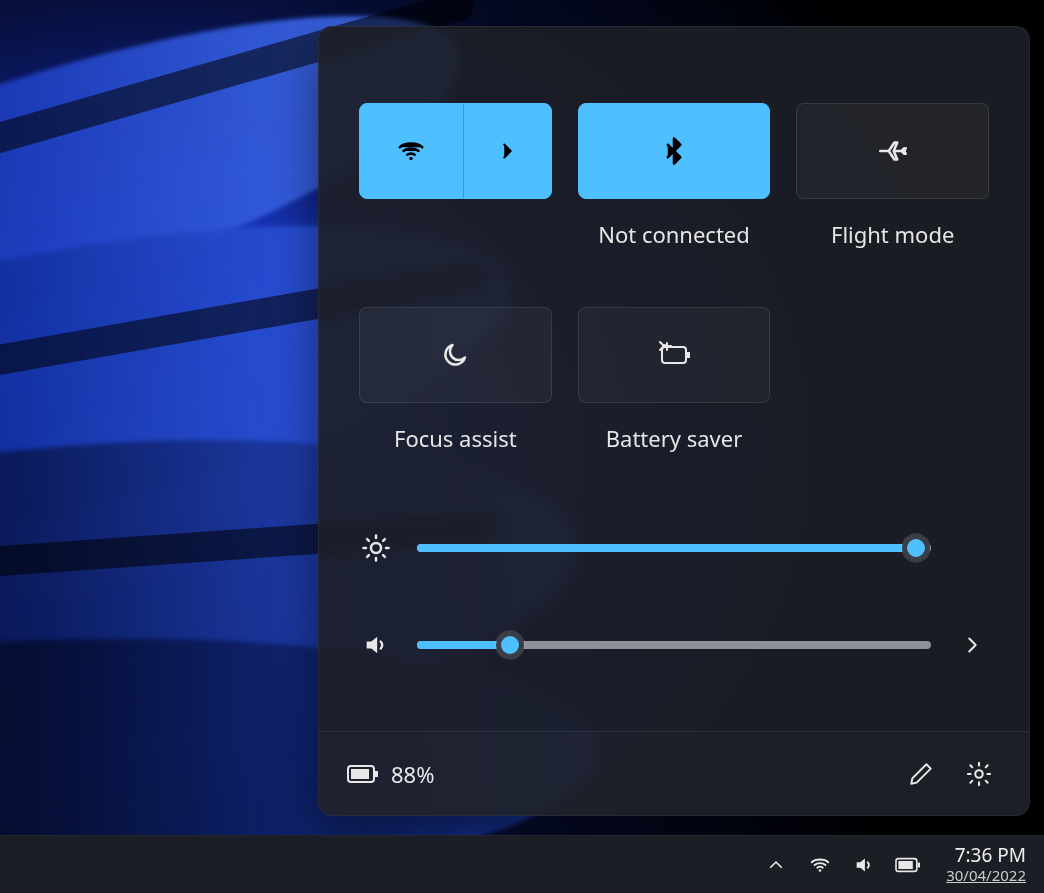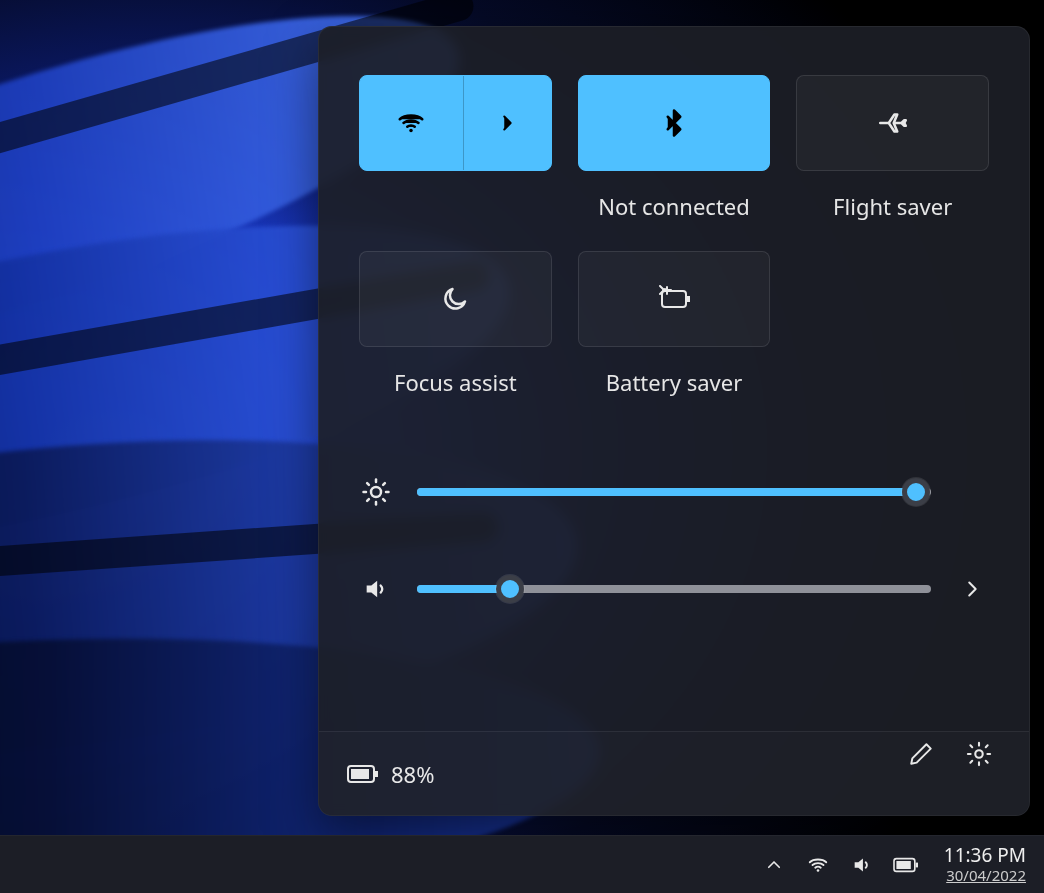--- a/index.html
+++ b/index.html
@@ -30,21 +30,21 @@
     backdrop-filter: blur(6px);
     display: flex; flex-direction: column;
   }
   .grid {
     padding: 48px 40px 20px 40px;
     display: grid;
     grid-template-columns: repeat(3, 1fr);
     column-gap: 26px;
     row-gap: 30px;
   }
-  .tile-wrap { display: flex; flex-direction: column; align-items: center; gap: 20px; }
+  .tile-wrap { display: flex; flex-direction: column; align-items: center; gap: 20px; margin-top: 28px; }
   .tile {
     width: 100%; height: 96px;
     border-radius: 8px;
     display: flex; align-items: center; justify-content: center;
     border: 1px solid rgba(255,255,255,0.10);
     background: rgba(255,255,255,0.035);
     cursor: pointer;
     position: relative;
   }
   .tile.on { background: #4fc0ff; border-color: #4fc0ff; }
@@ -70,21 +70,21 @@
     background: #4fc0ff; border: 5px solid #3b3e47;
     transform: translate(-50%, -50%);
     box-shadow: 0 0 0 1px rgba(255,255,255,.1);
   }
   .slider-expand { width: 34px; display:flex; justify-content:center; cursor:pointer; }
 
   .footer {
     margin-top: auto;
     height: 84px;
     border-top: 1px solid rgba(255,255,255,0.07);
-    display: flex; 
+    display: flex; align-items: center;
     padding: 0 28px;
     gap: 14px;
     background: rgba(255,255,255,0.015);
     border-radius: 0 0 14px 14px;
   }
   .battery-status { display:flex; align-items:center; gap:12px; font-size:22px; color:#e8e8e8; cursor:pointer;}
   .footer .spacer { flex: 1; }
   .icon-btn { width:44px; height:44px; display:flex; align-items:center; justify-content:center; border-radius:6px; cursor:pointer;}
 
   
@@ -152,21 +152,21 @@
     </div>
 
     <div class="tile-wrap">
       <div class="tile">
         <span>
           <svg width="34" height="34" viewBox="0 0 24 24" fill="none" stroke="#e8e8e8" stroke-width="1.8" stroke-linejoin="round">
             <path d="M3 12 H9 L13 6 H15 L12.5 12 H18 L20 10 H21 L20 12 L21 14 H20 L18 12 H12.5 L15 18 H13 L9 12 H3 Z"></path>
           </svg>
         </span>
       </div>
-      <div class="tlabel">Flight saver</div>
+      <div class="tlabel">Flight mode</div>
     </div>
 
     <div class="tile-wrap">
       <div class="tile">
         <span>
           <svg width="30" height="30" viewBox="0 0 24 24" fill="none" stroke="#e8e8e8" stroke-width="2" stroke-linecap="round" stroke-linejoin="round">
             <path d="M20 14 A8 8 0 1 1 10 4 A6 6 0 0 0 20 14 Z"></path>
           </svg>
         </span>
       </div>
@@ -295,16 +295,16 @@
       <span>
         <svg width="26" height="16" viewBox="0 0 32 20" fill="none" stroke="#e8e8e8" stroke-width="2">
             <rect x="1" y="2" width="26" height="16" rx="3"></rect>
             <rect x="28" y="7" width="3" height="6" fill="#e8e8e8" stroke="none"></rect>
             <rect x="4" y="5" width="18" height="10" fill="#e8e8e8" stroke="none"></rect>
           </svg>
       </span>
     </div>
   </div>
   <div class="clock">
-    <div>11:36 PM</div>
+    <div>7:36 PM</div>
     <div class="date">30/04/2022</div>
   </div>
 </div>
 
 </body></html>

